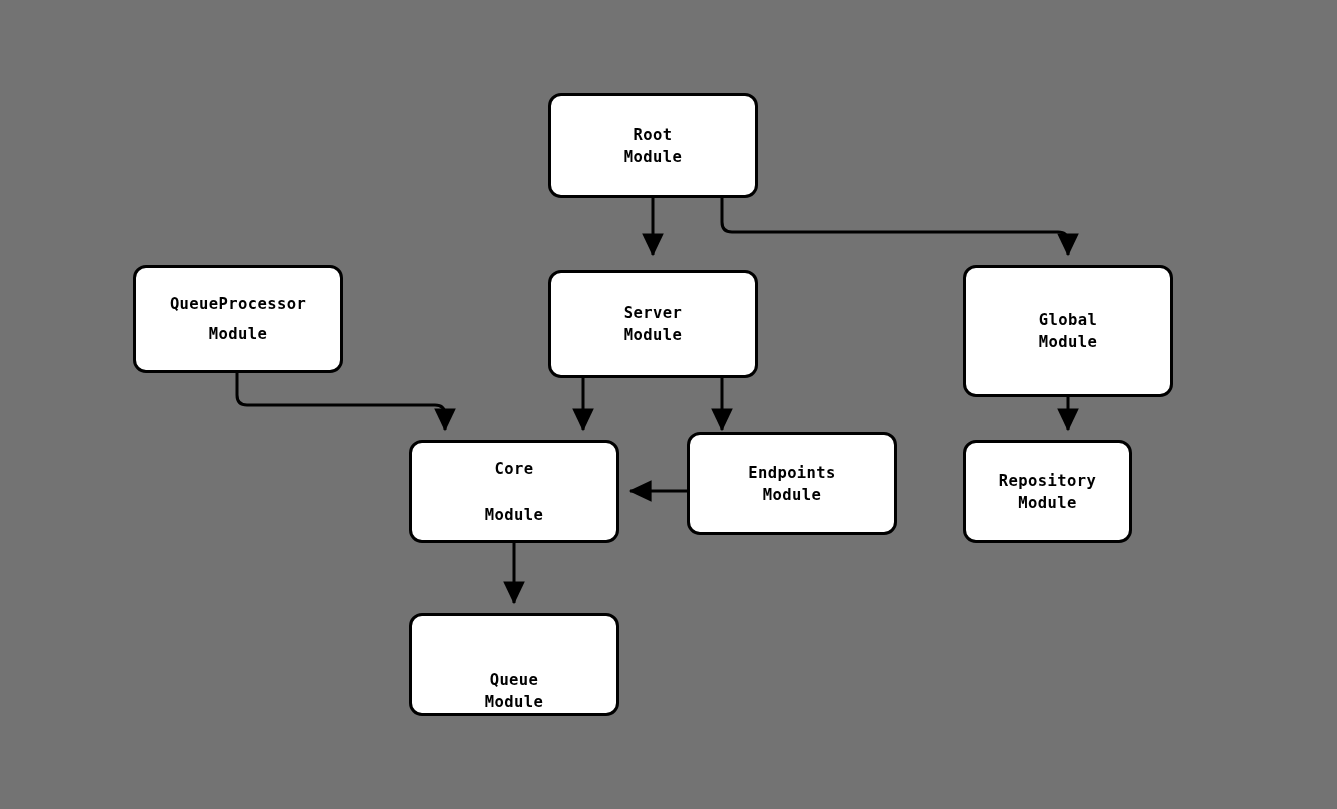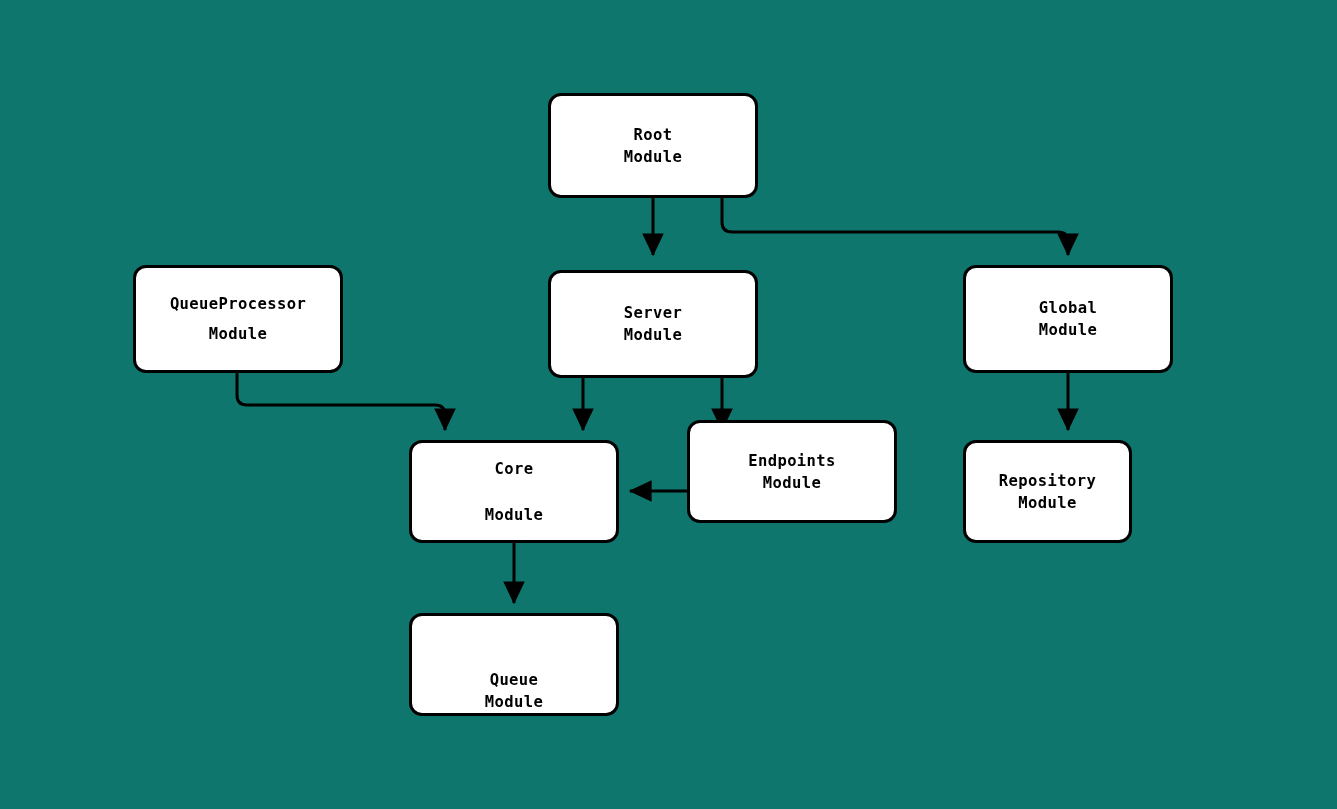--- a/index.html
+++ b/index.html
@@ -10,21 +10,21 @@
   body {
     width: 1337px;
     height: 809px;
     overflow: hidden;
     font-family: "DejaVu Sans Mono", "Liberation Mono", monospace;
   }
   #diagram-canvas {
     position: relative;
     width: 1337px;
     height: 809px;
-    background: #0f766e;
+    background: #737373;
   }
   #edge-layer {
     position: absolute;
     left: 0;
     top: 0;
     width: 1337px;
     height: 809px;
   }
   .node {
     position: absolute;
@@ -89,31 +89,31 @@
   <div class="node" style="left:133px; top:265px; width:210px; height:108px;gap:8px;">
     <div class="node-line">QueueProcessor</div>
     <div class="node-line">Module</div>
   </div>
 
   <div class="node" style="left:548px; top:270px; width:210px; height:108px;">
     <div class="node-line">Server</div>
     <div class="node-line">Module</div>
   </div>
 
-  <div class="node" style="left:963px; top:265px; width:210px; height:108px;">
+  <div class="node" style="left:963px; top:265px; width:210px; height:132px;">
     <div class="node-line">Global</div>
     <div class="node-line">Module</div>
   </div>
 
   <div class="node" style="left:409px; top:440px; width:210px; height:103px;gap:24px;">
     <div class="node-line">Core</div>
     <div class="node-line">Module</div>
   </div>
 
-  <div class="node" style="left:687px; top:420px; width:210px; height:103px;">
+  <div class="node" style="left:687px; top:432px; width:210px; height:103px;">
     <div class="node-line">Endpoints</div>
     <div class="node-line">Module</div>
   </div>
 
   <div class="node" style="left:963px; top:440px; width:169px; height:103px;">
     <div class="node-line">Repository</div>
     <div class="node-line">Module</div>
   </div>
 
   <div class="node" style="left:409px; top:613px; width:210px; height:103px;justify-content:flex-end;">

